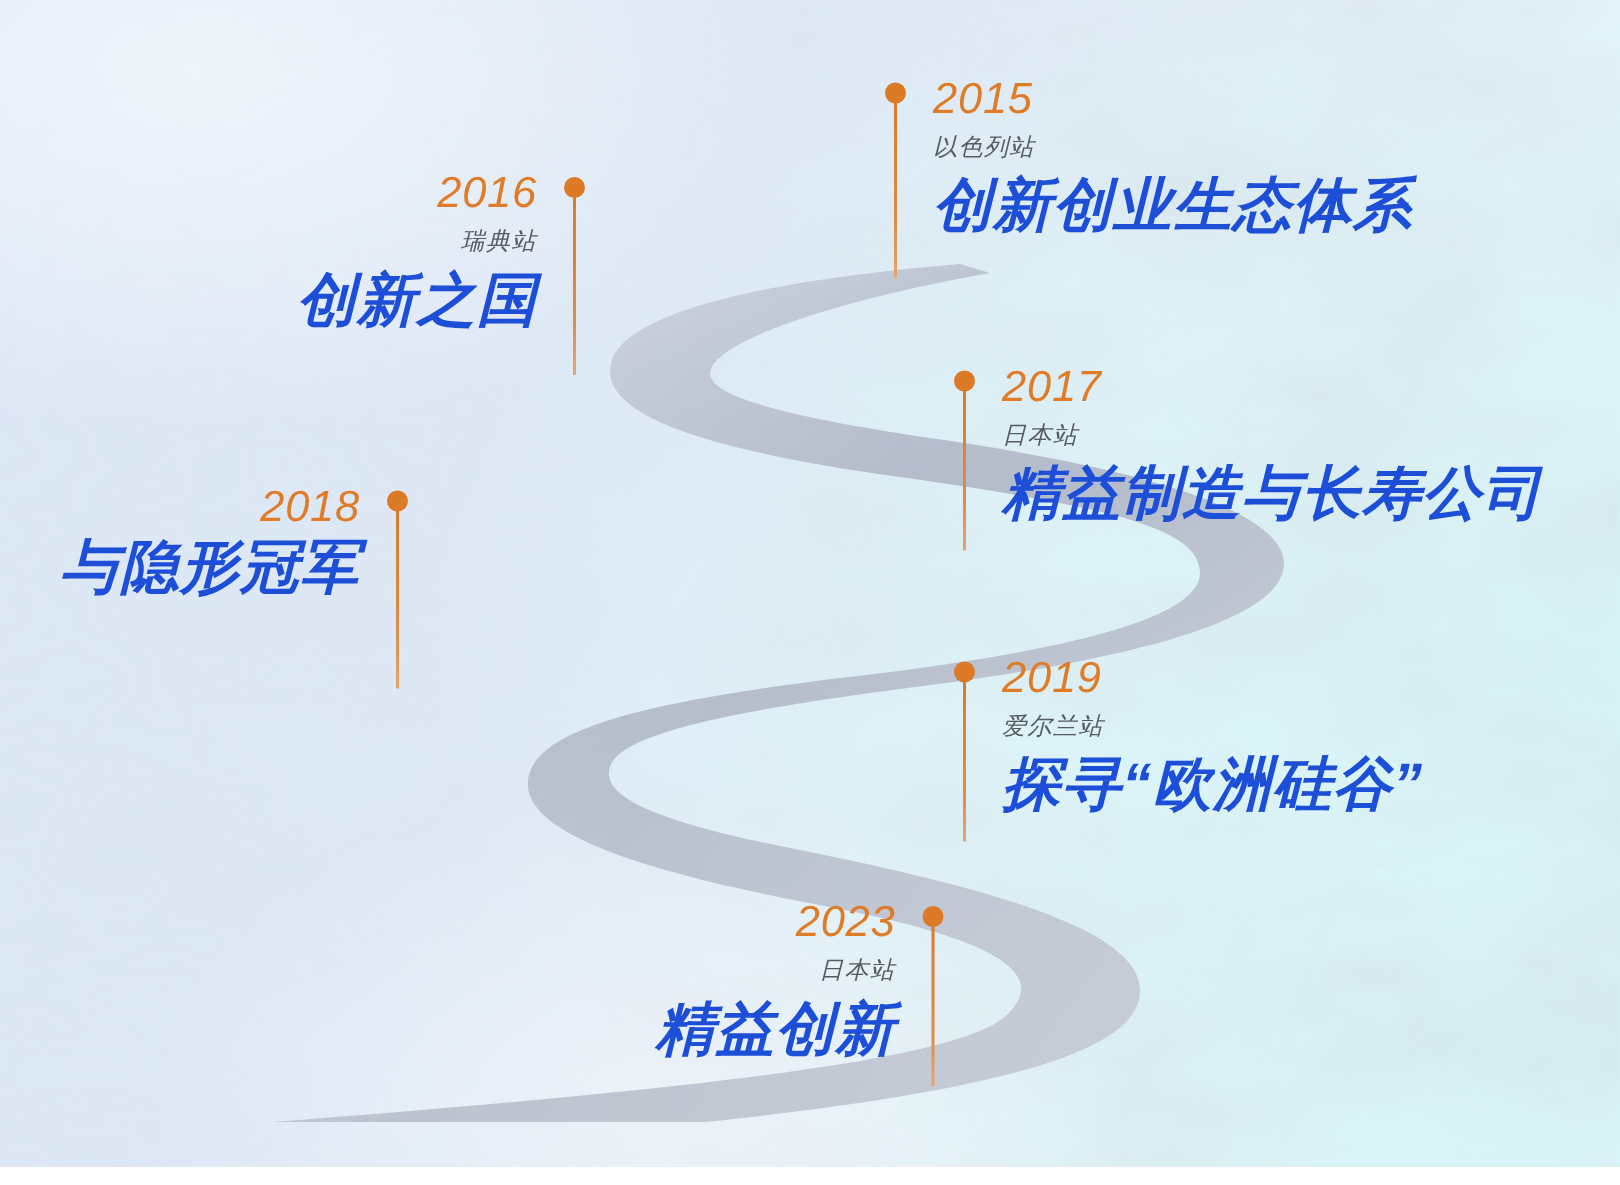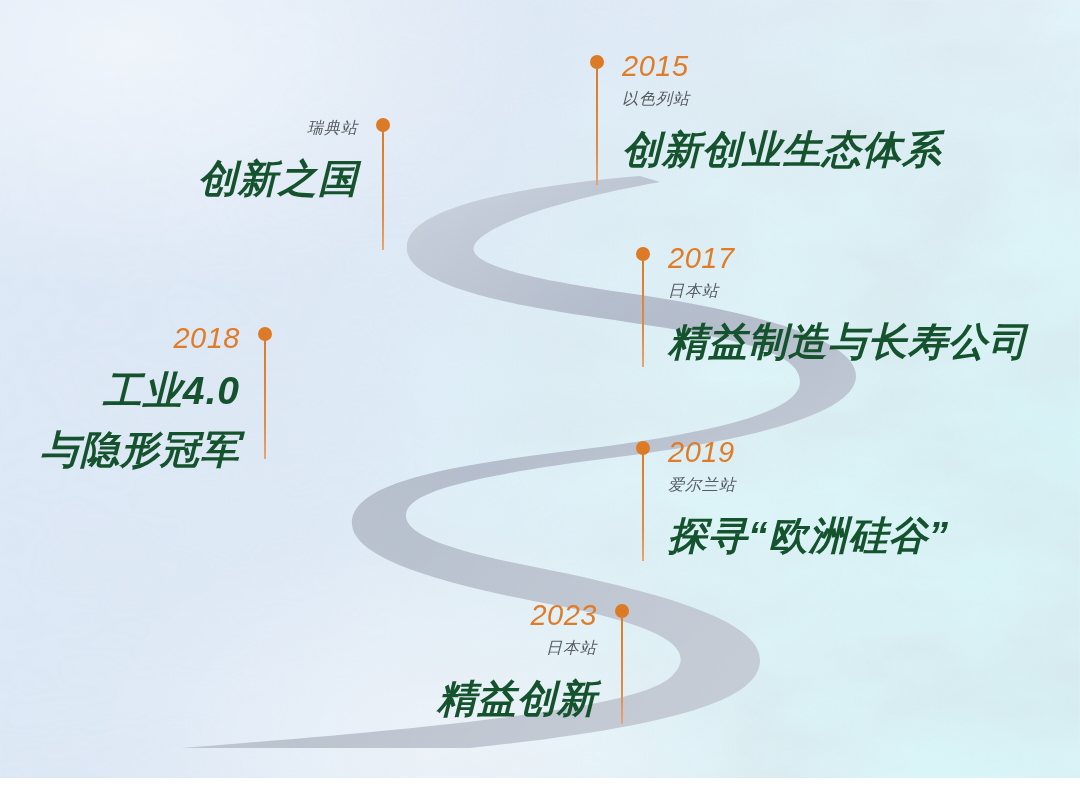--- a/index.html
+++ b/index.html
@@ -71,23 +71,22 @@
     font-size: 16px;
     line-height: 31px;
     letter-spacing: 1px;
     color: #565b60;
     font-weight: 400;
   }
   .entry .title {
     font-size: 39px;
     line-height: 47px;
     letter-spacing: 1px;
-    color: #14532d;
+    color: #1d4ed8;
     font-weight: bold;
-    margin-top: 12px;
   }
   .entry.left-pin .textcol { text-align: left; }
   .entry.right-pin .textcol { text-align: right; }
 
   .entry.left-pin { display: flex; align-items: flex-start; }
   .entry.right-pin { display: flex; align-items: flex-start; flex-direction: row-reverse; }
 
   
   .pin {
     position: relative;
@@ -215,20 +214,21 @@
       <div class="title">创新创业生态体系</div>
     </div>
   </div>
 
   <div class="entry right-pin" style="left:198px; top:118px;">
     <div class="pin">
       <span class="dot"></span>
       <span class="stem" style="height:120px;"></span>
     </div>
     <div class="textcol">
+      <div class="year">2016</div>
       <div class="station">瑞典站</div>
       <div class="title">创新之国</div>
     </div>
   </div>
 
   <div class="entry left-pin" style="left:636px; top:247px;">
     <div class="pin">
       <span class="dot"></span>
       <span class="stem" style="height:108px;"></span>
     </div>
@@ -239,21 +239,20 @@
     </div>
   </div>
 
   <div class="entry right-pin" style="left:40px; top:327px;">
     <div class="pin">
       <span class="dot"></span>
       <span class="stem" style="height:120px;"></span>
     </div>
     <div class="textcol">
       <div class="year">2018</div>
-      <div class="title">工业4.0</div>
       <div class="title">与隐形冠军</div>
     </div>
   </div>
 
   <div class="entry left-pin" style="left:636px; top:441px;">
     <div class="pin">
       <span class="dot"></span>
       <span class="stem" style="height:108px;"></span>
     </div>
     <div class="textcol">

